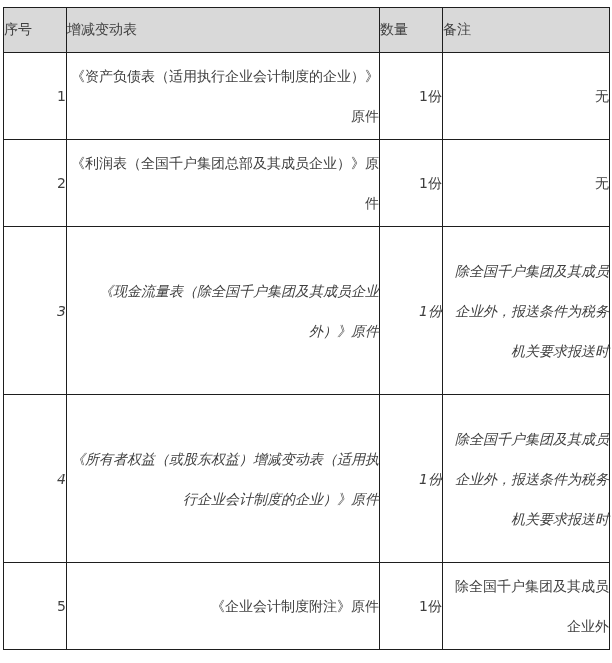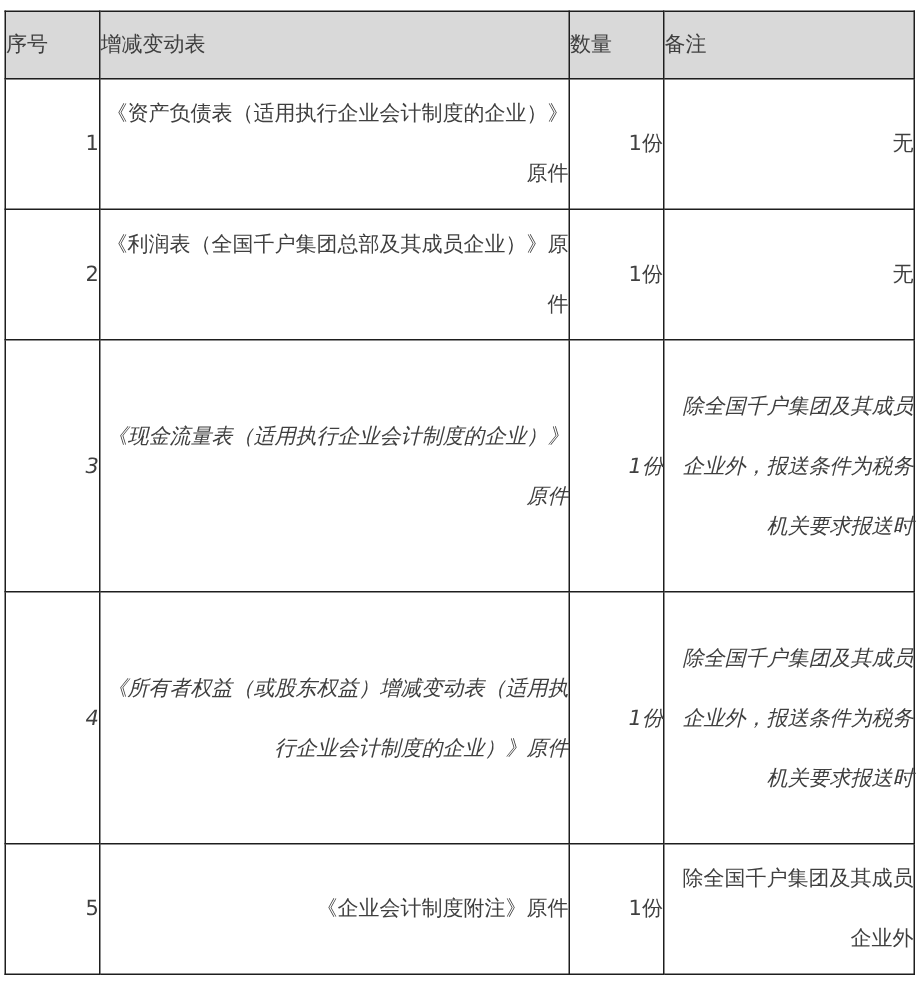--- a/index.html
+++ b/index.html
@@ -54,21 +54,21 @@
       <td class="note">无</td>
     </tr>
     <tr class="r2">
       <td>2</td>
       <td class="name">《利润表（全国千户集团总部及其成员企业）》原件</td>
       <td>1份</td>
       <td class="note">无</td>
     </tr>
     <tr class="r3">
       <td>3</td>
-      <td class="name">《现金流量表（适用执行企业会计制度的企业）》原件</td>
+      <td class="name">《现金流量表（除全国千户集团及其成员企业外）》原件</td>
       <td>1份</td>
       <td class="note">除全国千户集团及其成员企业外，报送条件为税务机关要求报送时</td>
     </tr>
     <tr class="r4">
       <td>4</td>
       <td class="name">《所有者权益（或股东权益）增减变动表（适用执行企业会计制度的企业）》原件</td>
       <td>1份</td>
       <td class="note">除全国千户集团及其成员企业外，报送条件为税务机关要求报送时</td>
     </tr>
     <tr class="r5">

